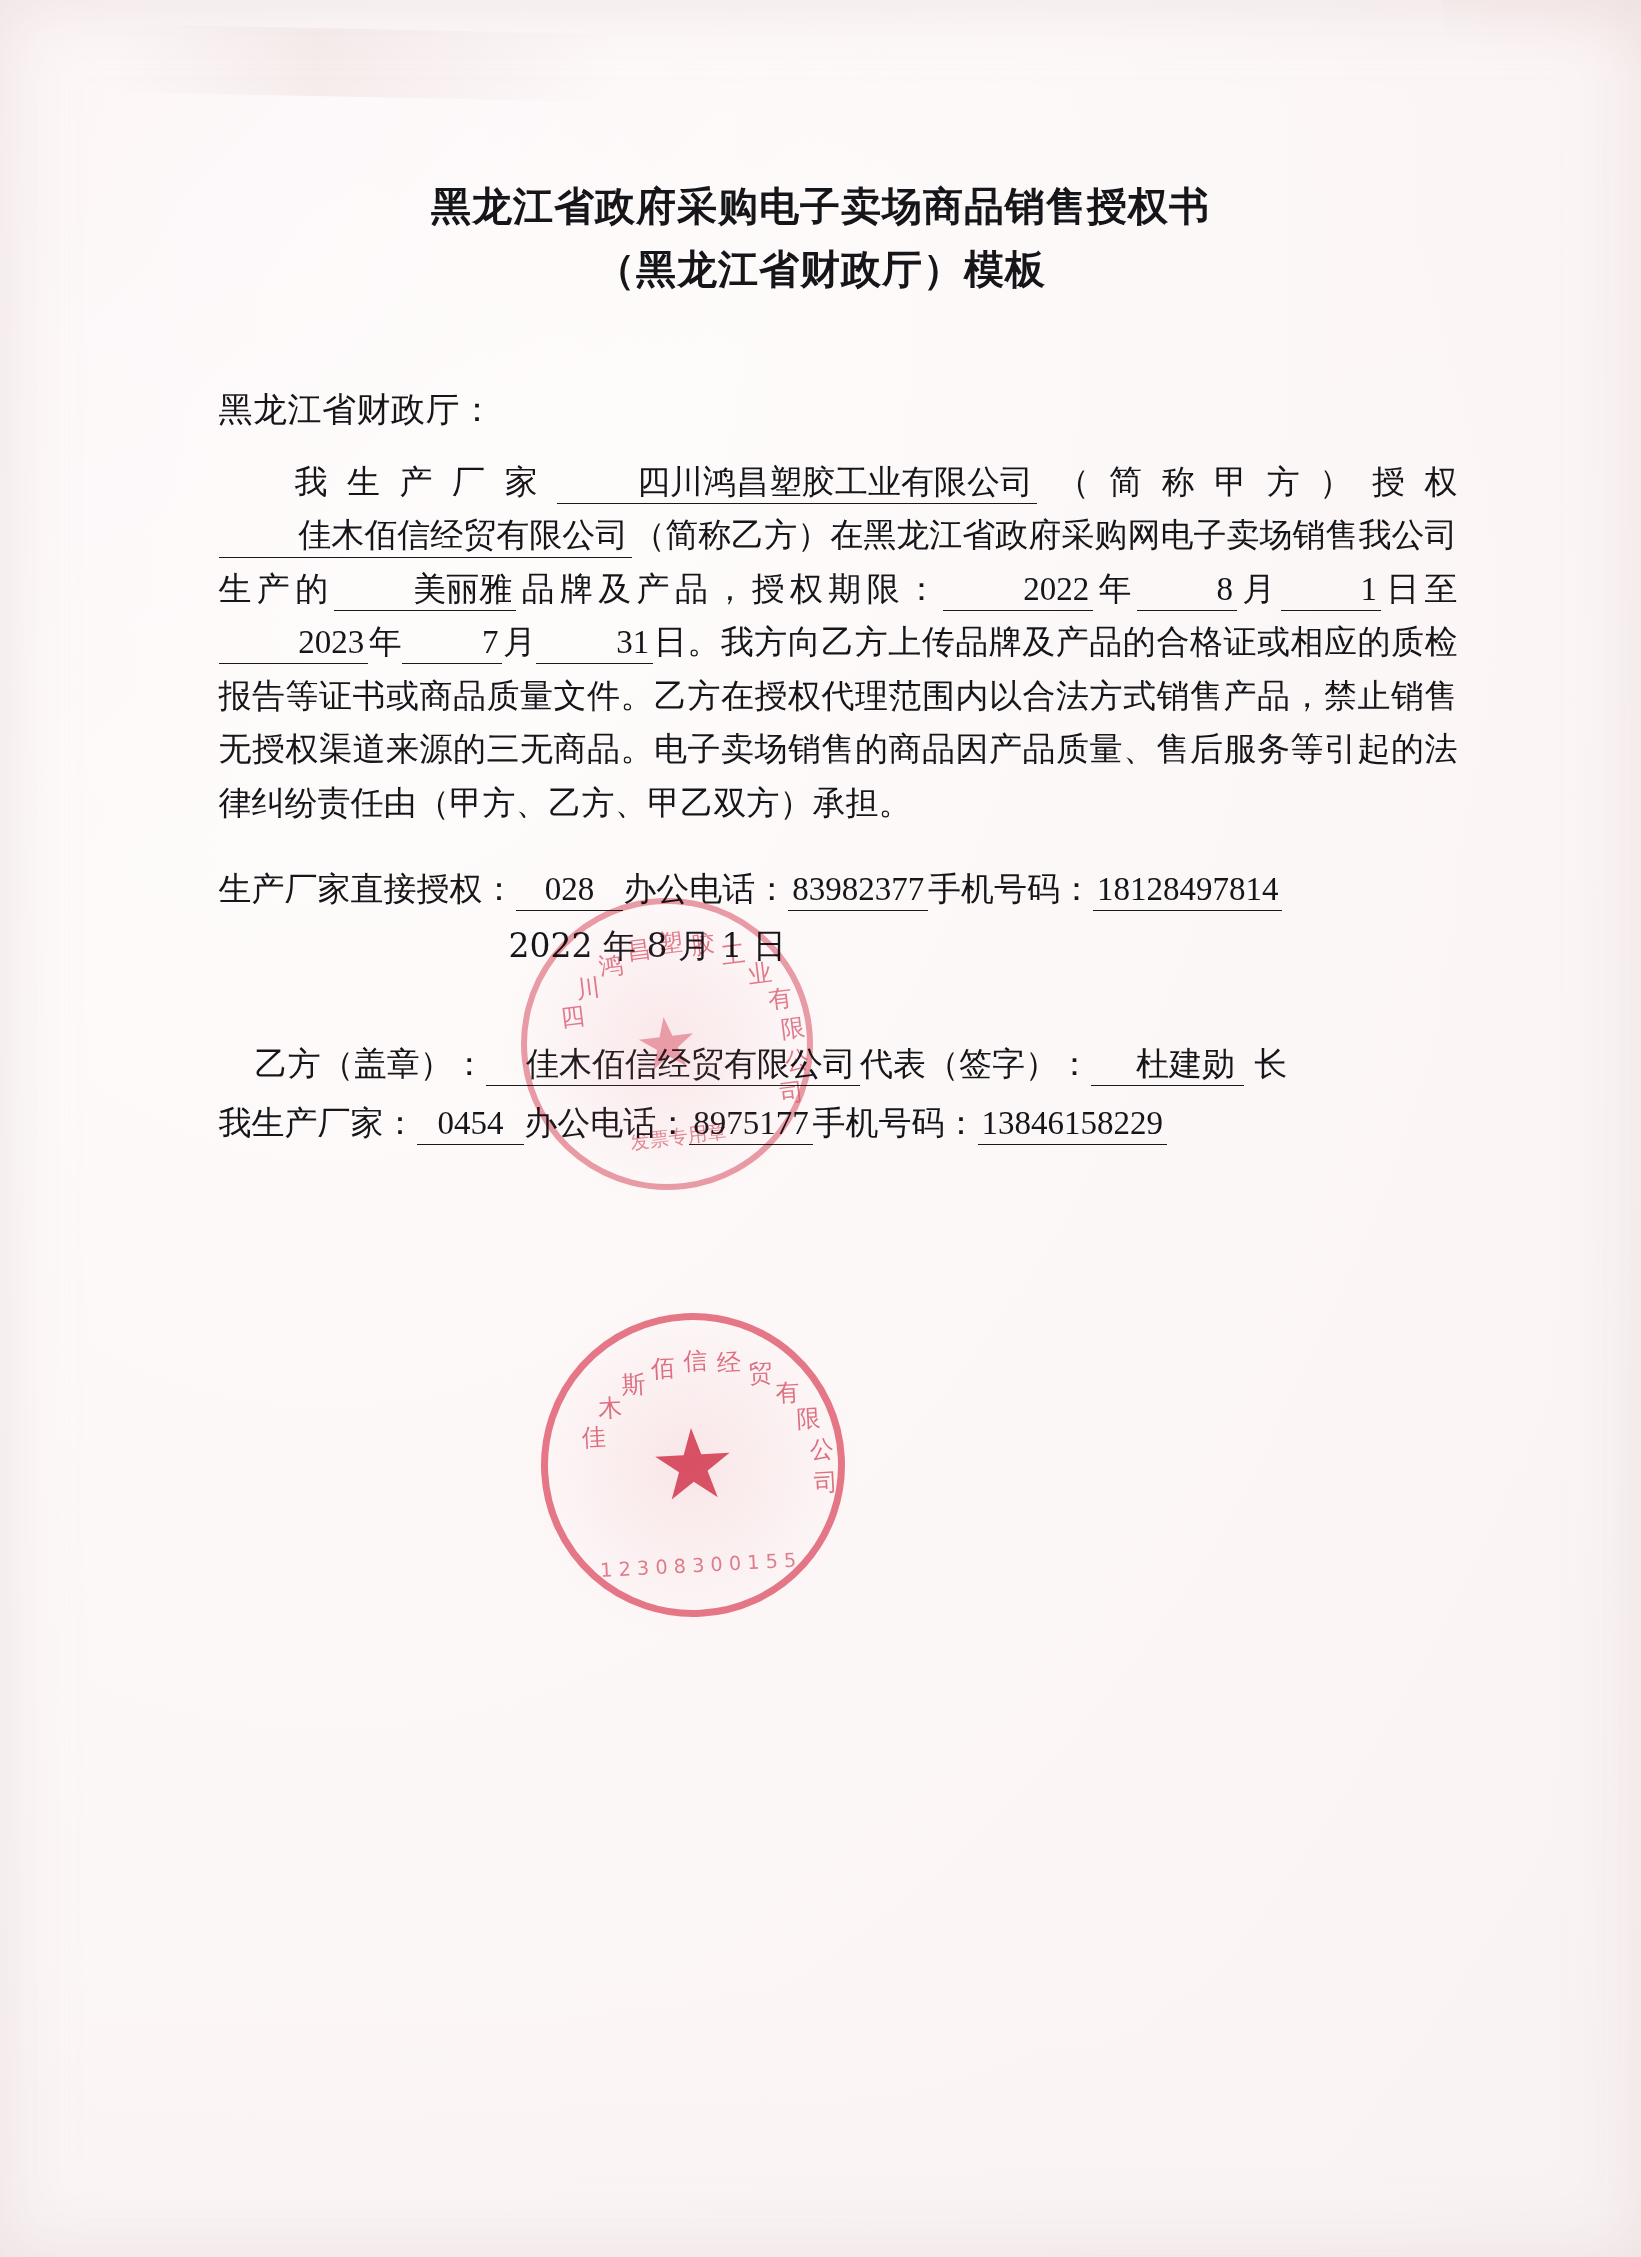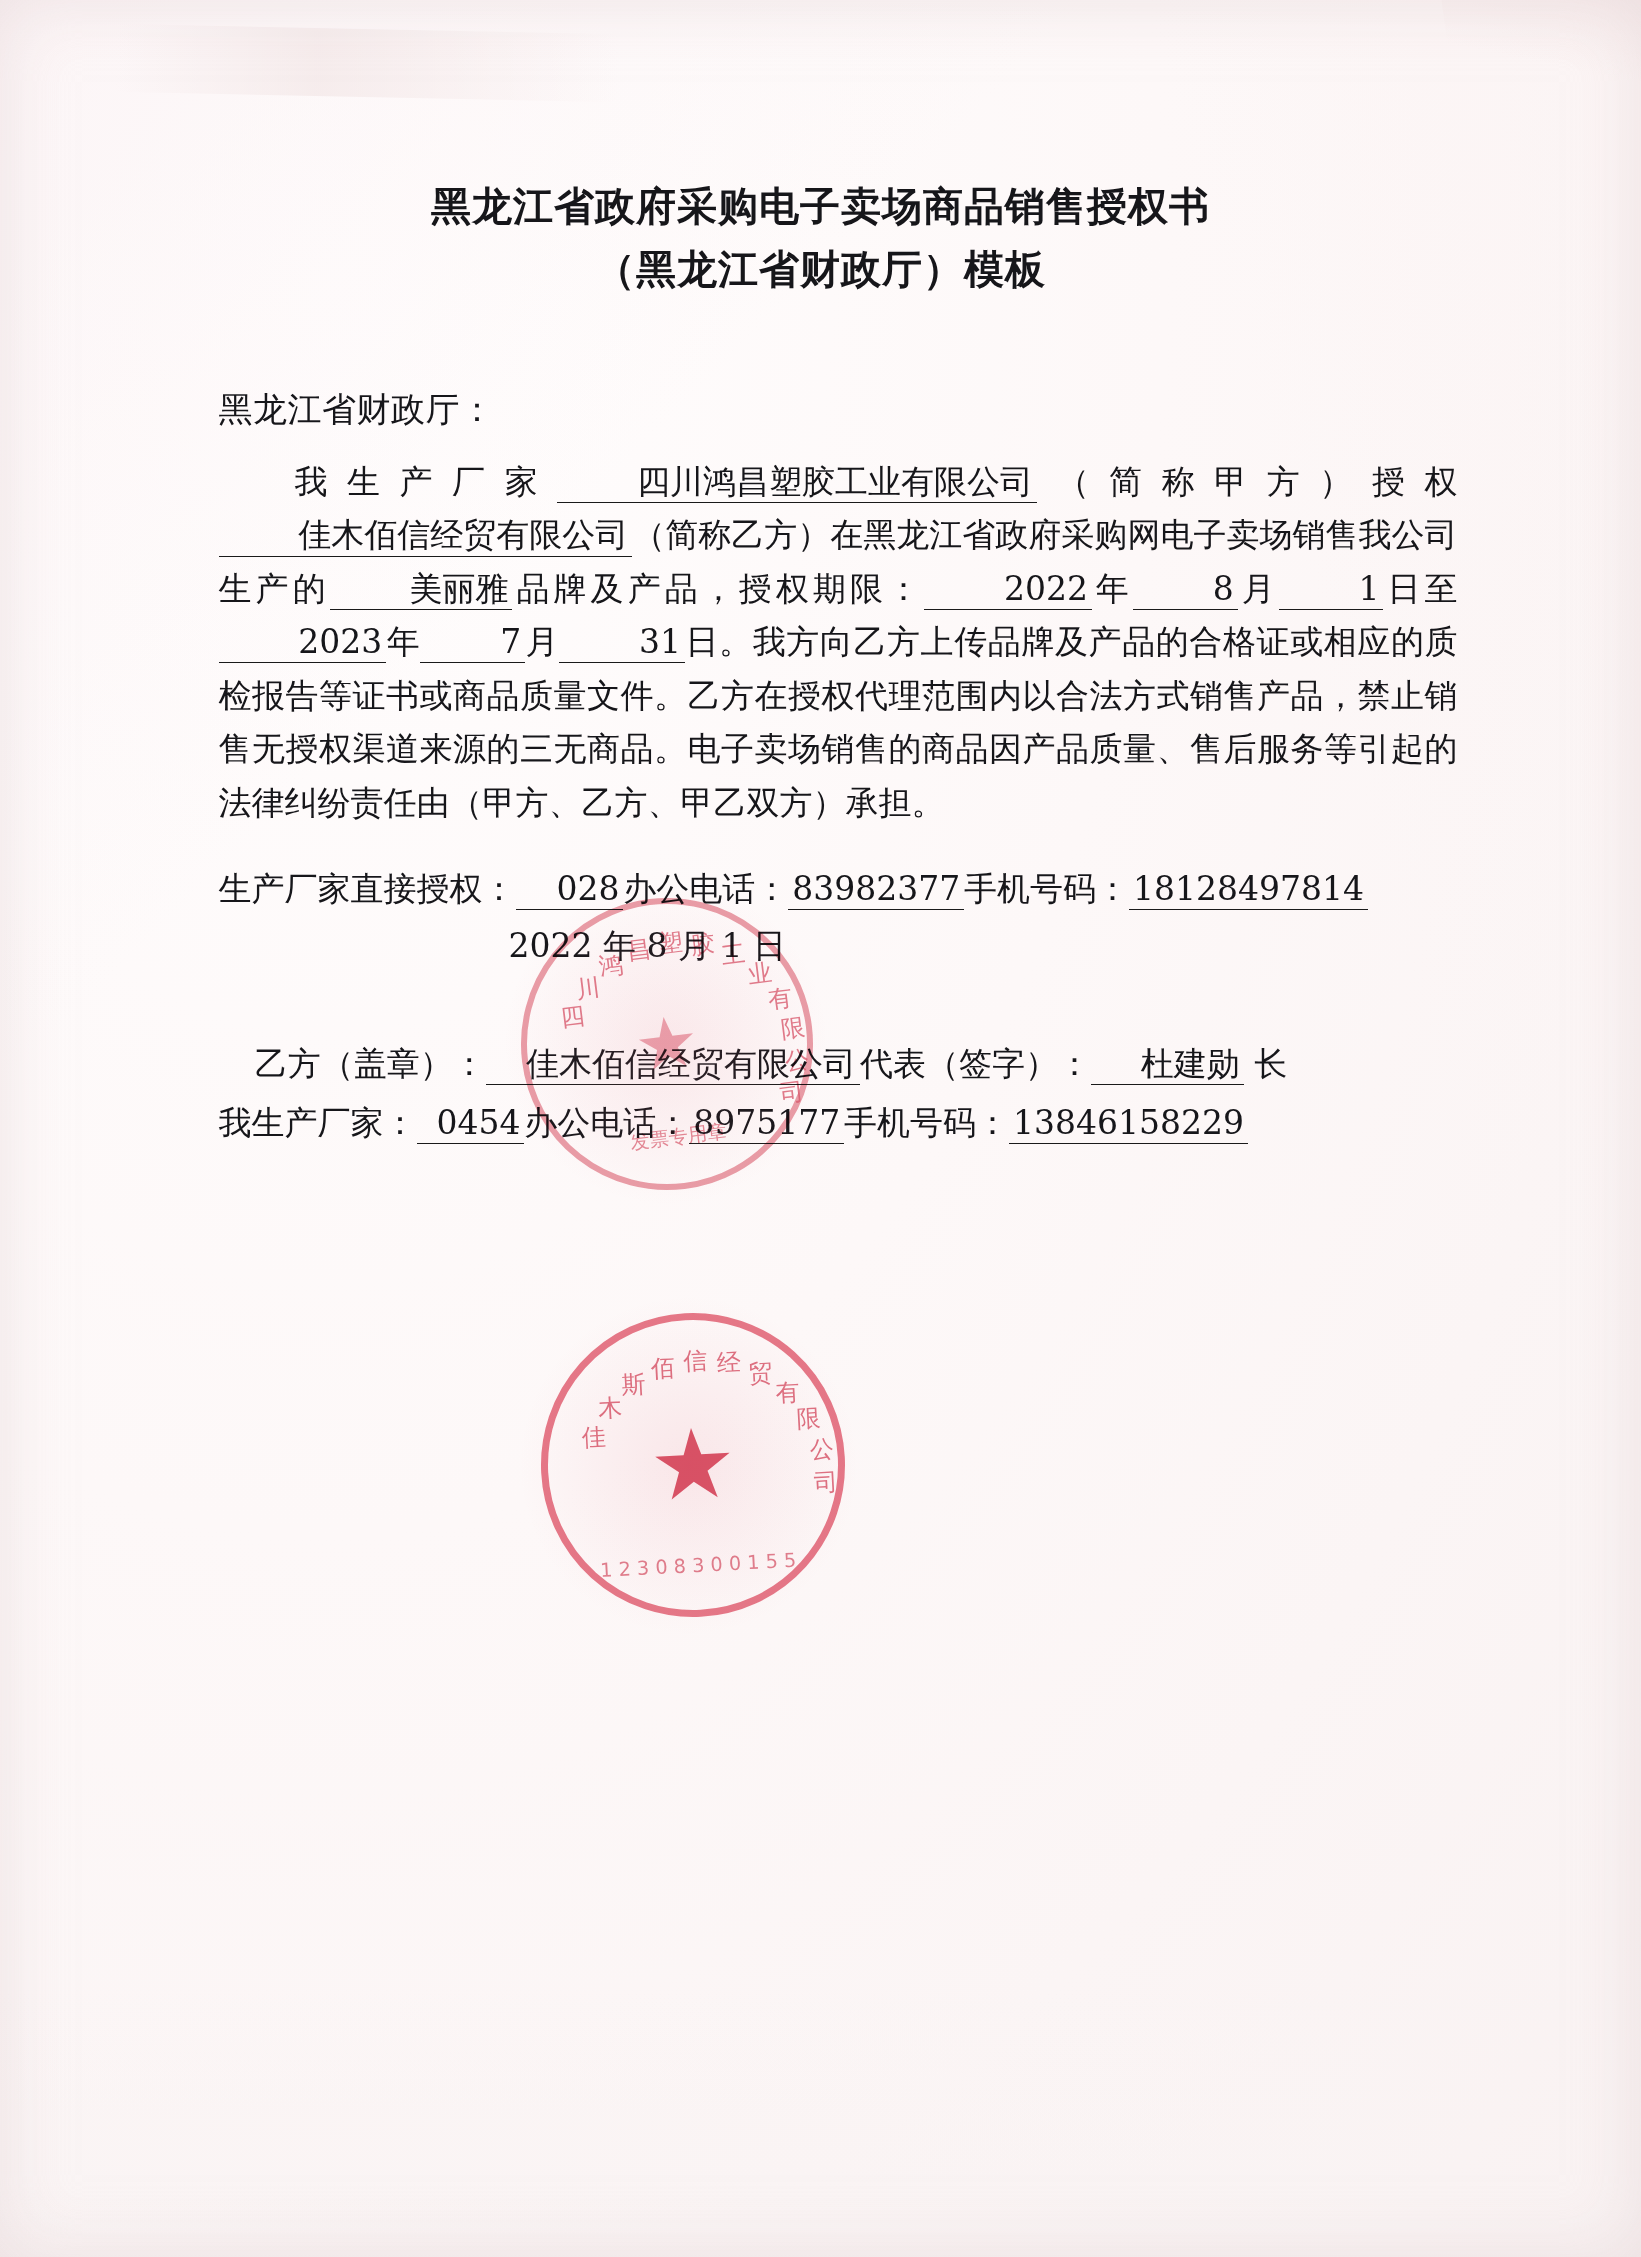--- a/index.html
+++ b/index.html
@@ -90,24 +90,25 @@
     margin-top: 17.4px;
     text-align: justify;
     text-justify: inter-ideograph;
   }
   .indent2 {
     text-indent: 2.3em;
   }
   .fill {
     display: inline-block;
     border-bottom: 1.5px solid #1a1a1a;
-    text-align: right;
+    text-align: center;
     padding: 0 3.9px;
     line-height: 1.25;
     white-space: nowrap;
+    font-family: Liberation Serif, serif;
   }
   .fill.w-sm { min-width: 52px; }
   .fill.w-md { min-width: 100px; }
   .fill.w-lg { min-width: 145px; }
   .sign-block {
     margin-top: 19.3px;
   }
   .sign-line {
     margin-top: 5.8px;
     white-space: nowrap;

